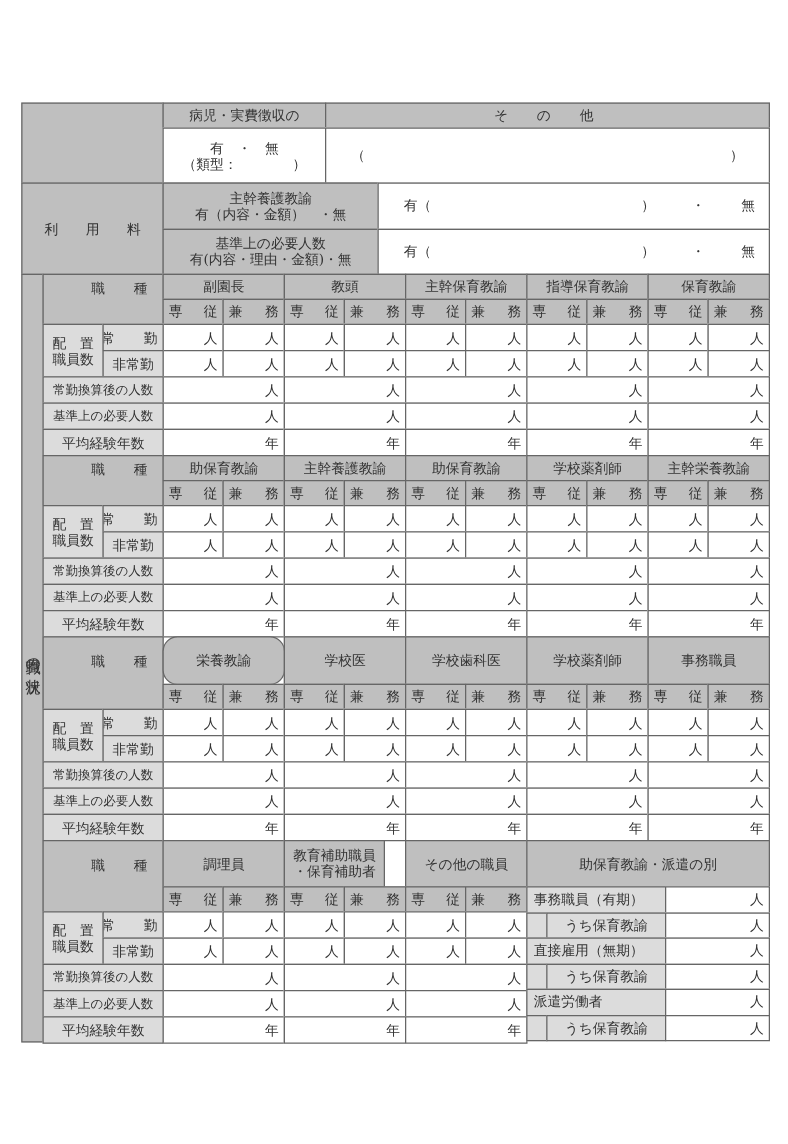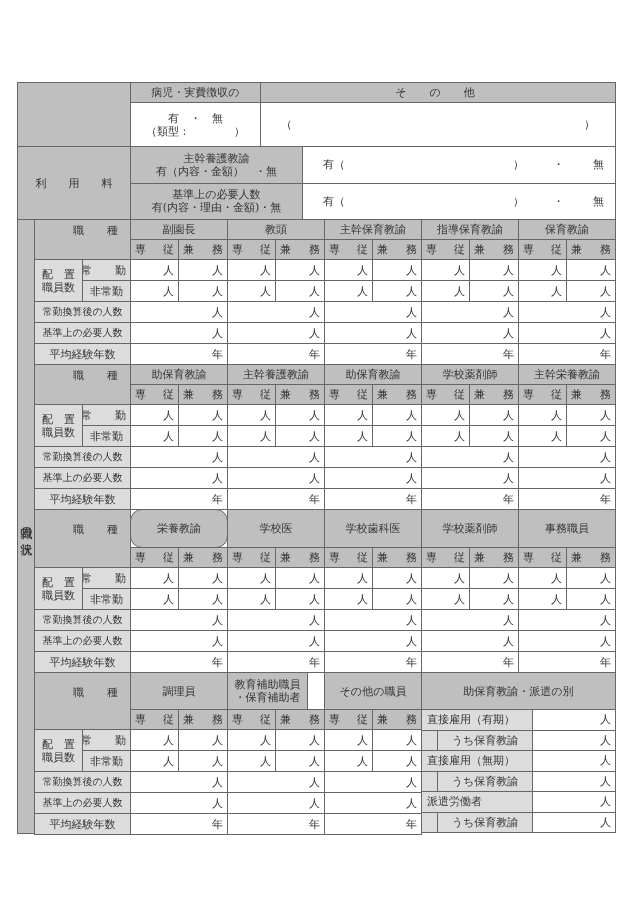--- a/index.html
+++ b/index.html
@@ -725,21 +725,21 @@
     <div class="c l sm" style="left: 34px; top: 792px; width: 97px; height: 22px;">
       <span>基準上の必要人数</span>
     </div>
     <div class="c l" style="left: 34px; top: 813px; width: 97px; height: 22px;">
       <span>平均経験年数</span>
     </div>
     <div class="c g" style="left: 421px; top: 672px; width: 195px; height: 38px;">
       <span>助保育教諭・派遣の別</span>
     </div>
     <div class="c l lft" style="left: 421px; top: 709px; width: 112px; height: 21.5px;">
-      <span>直接雇用（有期）</span>
+      <span>事務職員（有期）</span>
     </div>
     <div class="c w r" style="left: 532px; top: 709px; width: 84px; height: 21.5px;">
       <span>人</span>
     </div>
     <div class="c l" style="left: 421px; top: 729.5px; width: 17px; height: 21.5px;"></div>
     <div class="c l" style="left: 437px; top: 729.5px; width: 96px; height: 21.5px;">
       <span>うち保育教諭</span>
     </div>
     <div class="c w r" style="left: 532px; top: 729.5px; width: 84px; height: 21.5px;">
       <span>人</span>

